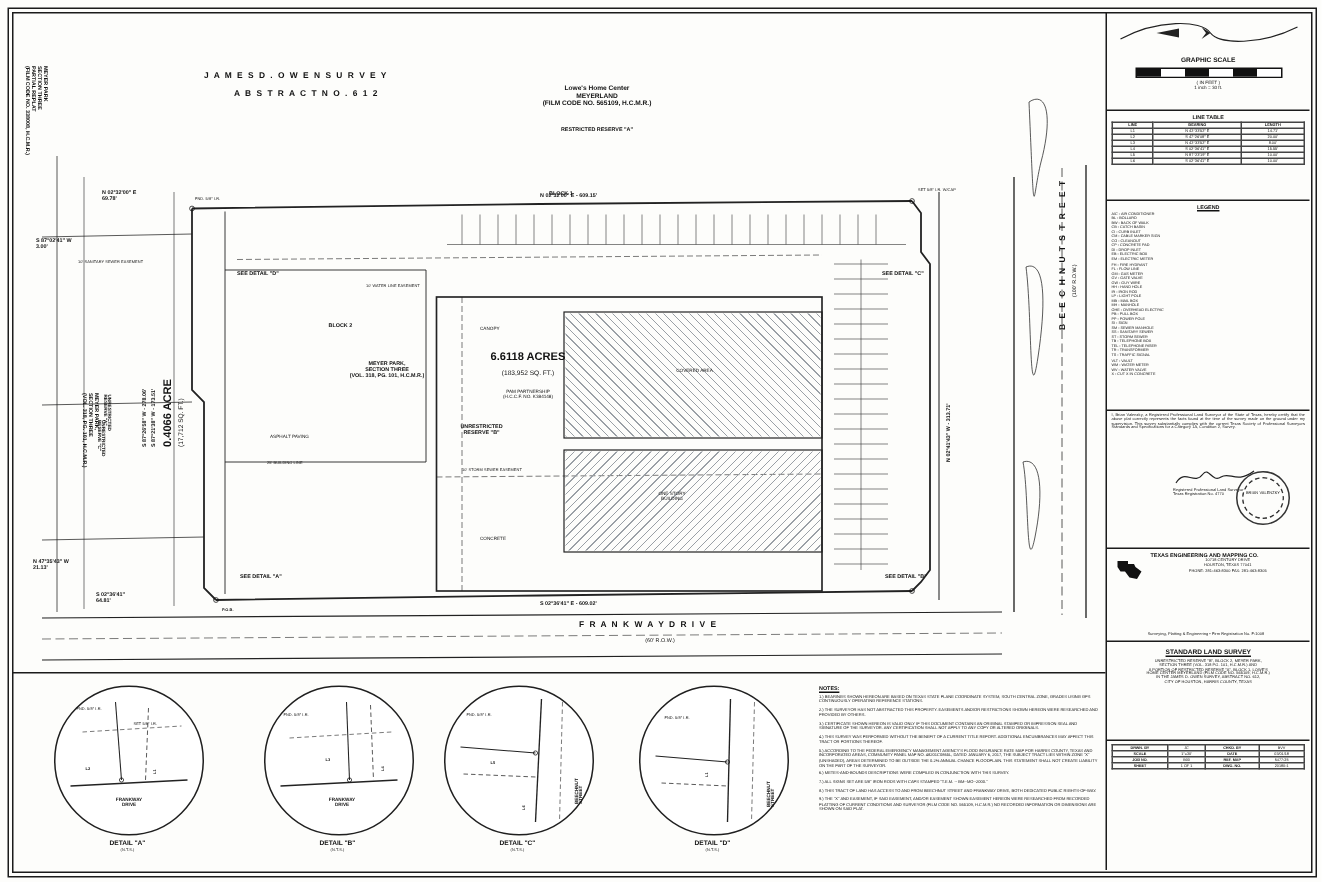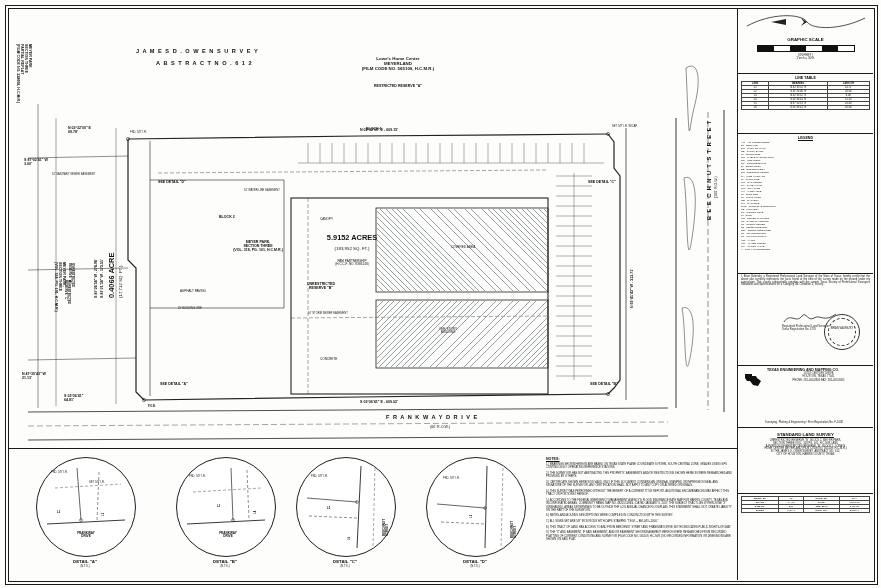--- a/index.html
+++ b/index.html
@@ -348,21 +348,21 @@
 
       <circle cx="120" cy="131" r="1.6" fill="none" stroke="#111" stroke-width="0.5"></circle>
       <circle cx="600" cy="126" r="1.6" fill="none" stroke="#111" stroke-width="0.5"></circle>
       <circle cx="600" cy="386" r="1.6" fill="none" stroke="#111" stroke-width="0.5"></circle>
       <circle cx="136" cy="392" r="1.6" fill="none" stroke="#111" stroke-width="0.5"></circle>
     </svg>
 
     <div class="abs hatch" style="left:369px;top:201px;width:170px;height:82px;"></div>
     <div class="abs hatch2" style="left:369px;top:293px;width:170px;height:66px;"></div>
 
-    <div class="abs lg c b" style="left:284px;top:226px;width:120px;">5.9152 ACRES</div>
+    <div class="abs lg c b" style="left:284px;top:226px;width:120px;">6.6118 ACRES</div>
     <div class="abs sm c" style="left:284px;top:238px;width:120px;">(183,952 SQ. FT.)</div>
     <div class="abs tiny2 c" style="left:290px;top:252px;width:108px;white-space:pre-line;">PAM PARTNERSHIP
 (H.C.C.F. NO. K384148)</div>
 
     <div class="abs tiny3 c b" style="left:282px;top:274px;width:62px;white-space:pre-line;">UNRESTRICTED
 RESERVE "B"</div>
 
     <div class="abs lg b rot90" style="left:100px;top:290px;">0.4066 ACRE</div>
     <div class="abs sm rot90" style="left:110px;top:290px;">(17,712 SQ. FT.)</div>
 

